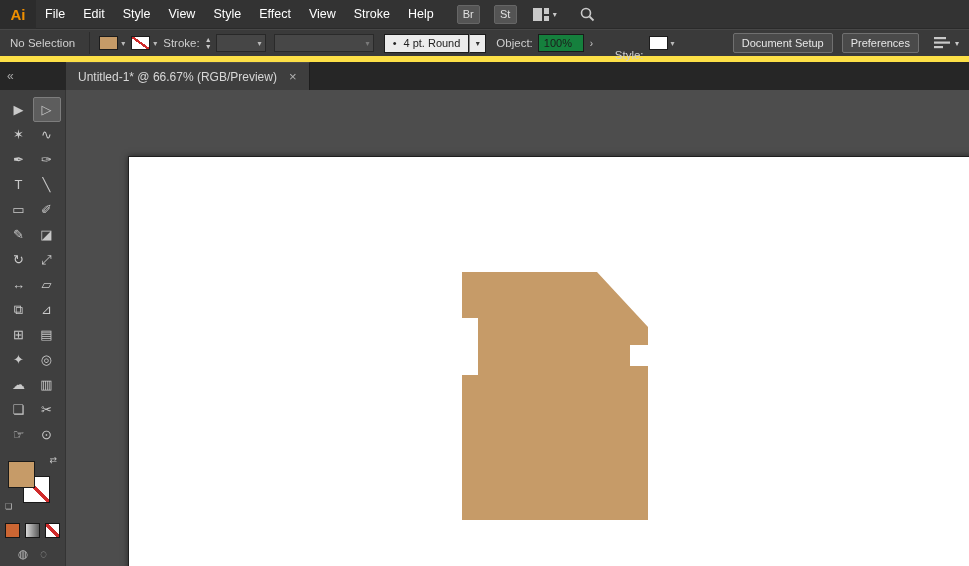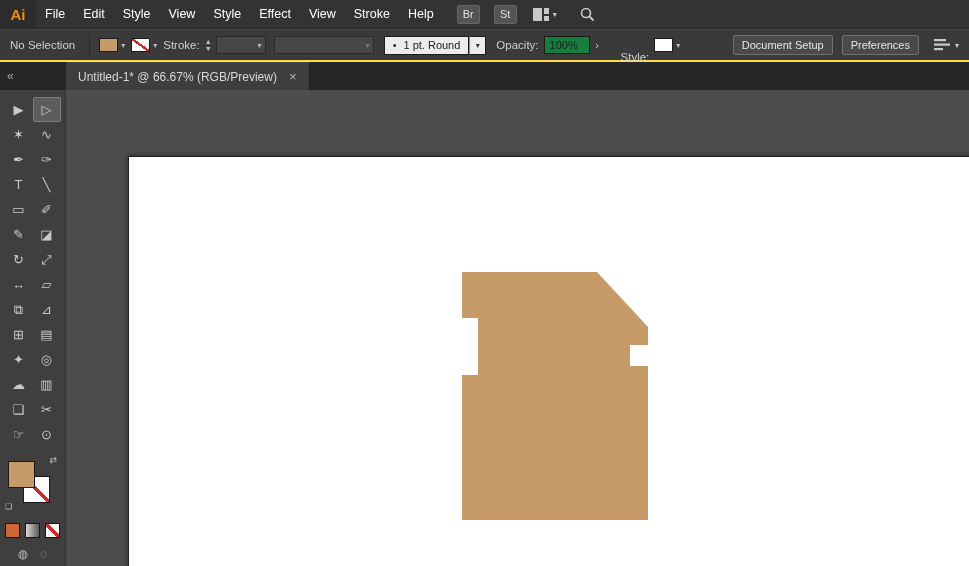--- a/index.html
+++ b/index.html
@@ -26,21 +26,21 @@
     min-width: 23px; height: 19px; background: #545454; border: 1px solid #666;
     border-radius: 2px; color: #e0e0e0; font-size: 11px; display: flex; align-items: center;
     justify-content: center; margin-left: 14px; padding: 0 3px;
   }
   .mb-icon { margin-left: 16px; display: flex; align-items: center; color: #c9c9c9; }
   .chev { font-size: 8px; color: #c9c9c9; margin-left: 4px; }
 
   
   .controlbar {
     height: 33px; flex: 0 0 33px; background: #3a3a3a; display: flex; align-items: center;
-    padding: 0 10px; border-top: 1px solid #474747; border-bottom: 2px solid #fde047;
+    padding: 0 10px; border-top: 1px solid #474747; border-bottom: 6px solid #fde047;
     font-size: 11.5px; white-space: nowrap;
   }
   .vdiv { width: 1px; height: 22px; background: #2b2b2b; margin: 0 9px; flex: 0 0 1px; }
   .cb-label { color: #cfcfcf; margin-right: 5px; }
   .swatch { width: 19px; height: 14px; border: 1px solid #1c1c1c; flex: 0 0 19px; }
   .slash {
     background:
       linear-gradient(to top right, rgba(0,0,0,0) 44%, #cf2b2b 44%, #cf2b2b 56%, rgba(0,0,0,0) 56%),
       #ffffff;
   }
@@ -177,27 +177,27 @@
     <div class="combo-dark">
         <span class="dd">▾</span>
       </div>
 
     <div class="profile-dd">
         <span class="dd">▾</span>
       </div>
 
     <div class="brush-combo">
       <span>•</span>
-      <span>1 pt. Round</span>
+      <span>4 pt. Round</span>
     </div>
     <div class="brush-arrow">
         <span>▾</span>
       </div>
 
-    <span class="cb-label">Opacity:</span>
+    <span class="cb-label">Object:</span>
     <div class="field">100%</div>
     <div class="chev-btn">›</div>
 
     <span class="cb-label" style="margin-left:12px;margin-top:24px;">Style:</span>
     <div class="swatch" style="background:#fff;"></div>
     <span class="dd">▾</span>
 
     <div class="right-group">
       <div class="btn">Document Setup</div>
       <div class="btn">Preferences</div>

